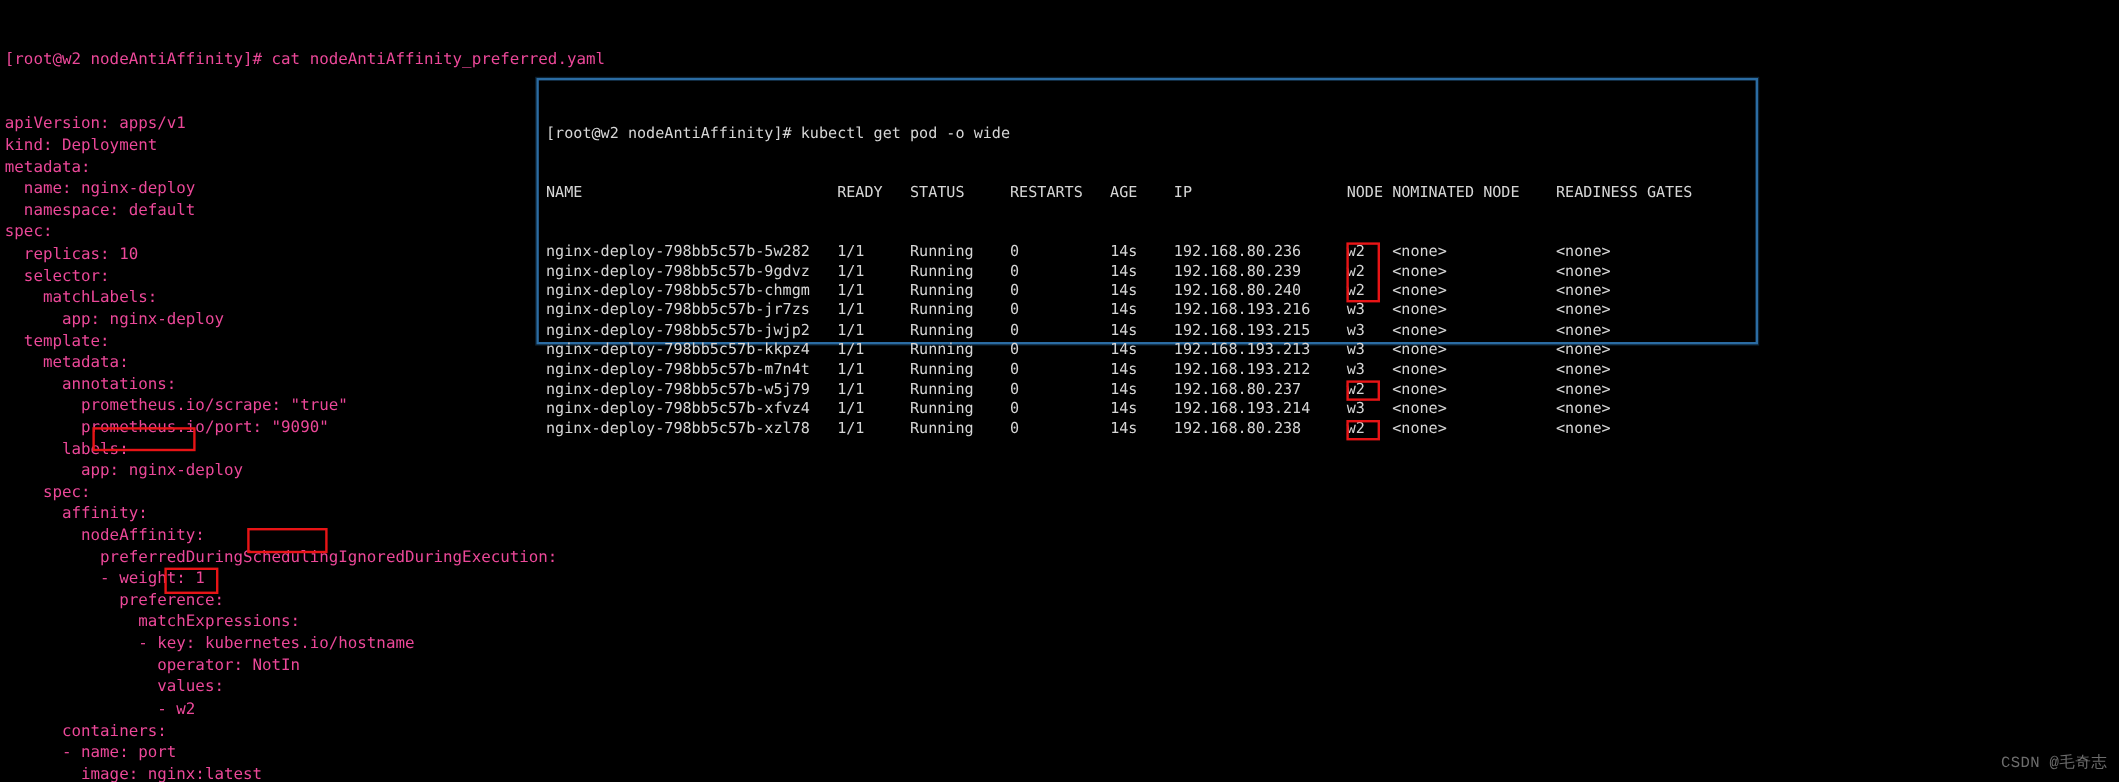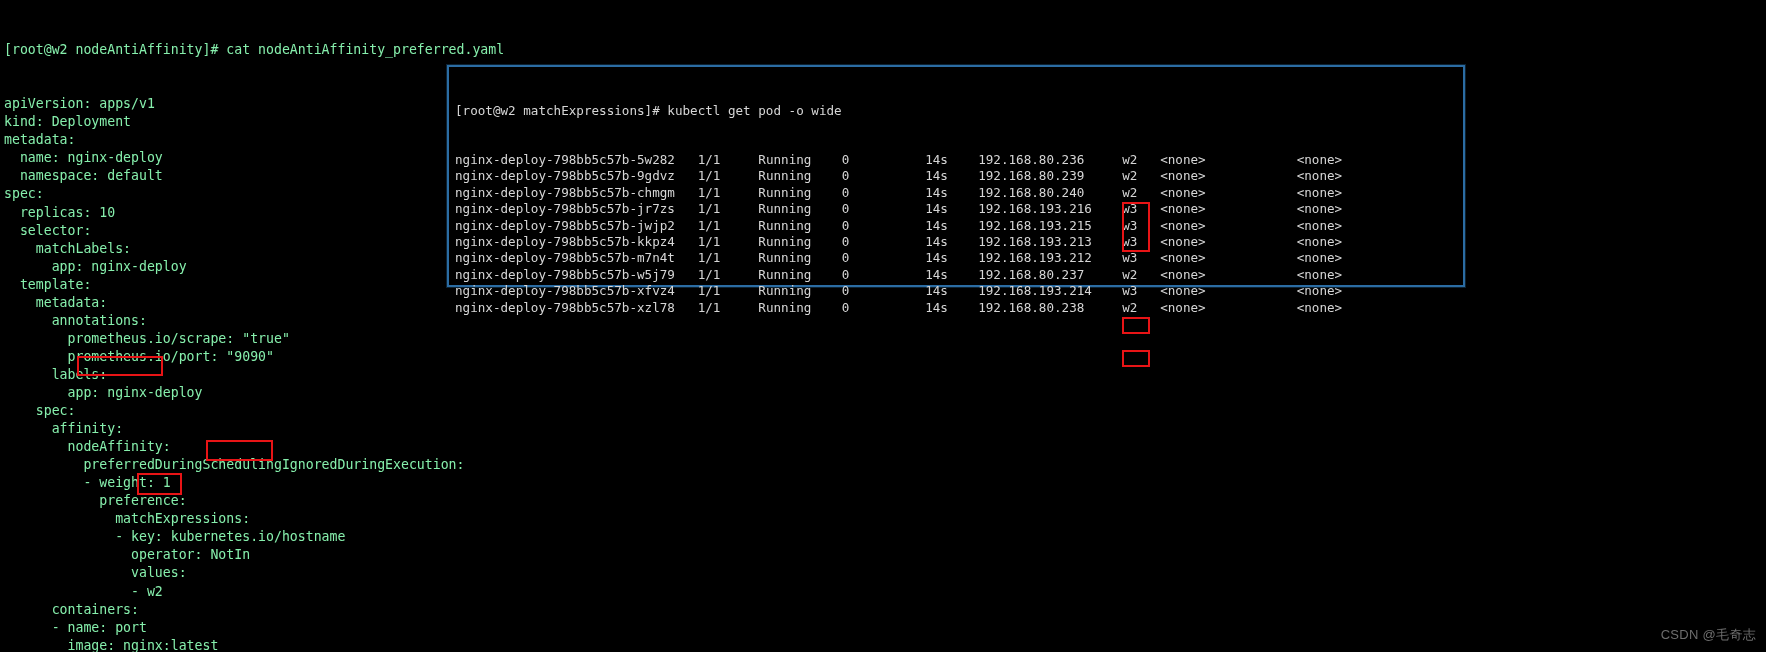--- a/index.html
+++ b/index.html
@@ -16,21 +16,21 @@
     font-family: "DejaVu Sans Mono", "Liberation Mono", monospace;
   }
 
   
   #base-terminal {
     position: absolute;
     left: 0; top: 0;
     width: 1766px;
     height: 652px;
     background: #000000;
-    color: #86efac;
+    color: #ec4899;
     font-size: 13.2px;
     line-height: 18.05px;
     white-space: pre;
     padding: 5px 0 0 4px;
     box-sizing: border-box;
   }
   #base-terminal .line {
     height: 18.05px;
     white-space: pre;
     position: relative;
@@ -82,41 +82,42 @@
 
   
   .c { display: inline-block; }
 
   .watermark {
     position: absolute;
     right: 10px;
     bottom: 8px;
     color: #6d6d6d;
     font-size: 13px;
-    font-family: Liberation Sans, sans-serif;
+    font-family: Liberation Mono, monospace;
     letter-spacing: 0.3px;
   }
 </style>
 </head>
 <body>
 
 <div id="base-terminal">
   <div class="line">[root@w2 nodeAntiAffinity]# cat nodeAntiAffinity_preferred.yaml</div>
   <div id="yaml-body"><div class="line">apiVersion: apps/v1</div><div class="line">kind: Deployment</div><div class="line">metadata:</div><div class="line">  name: nginx-deploy</div><div class="line">  namespace: default</div><div class="line">spec:</div><div class="line">  replicas: 10</div><div class="line">  selector:</div><div class="line">    matchLabels:</div><div class="line">      app: nginx-deploy</div><div class="line">  template:</div><div class="line">    metadata:</div><div class="line">      annotations:</div><div class="line">        prometheus.io/scrape: "true"</div><div class="line">        prometheus.io/port: "9090"</div><div class="line">      labels:</div><div class="line">        app: nginx-deploy</div><div class="line">    spec:</div><div class="line">      affinity:</div><div class="line">        nodeAffinity:</div><div class="line">          preferredDuringSchedulingIgnoredDuringExecution:</div><div class="line">          - weight: 1</div><div class="line">            preference:</div><div class="line">              matchExpressions:</div><div class="line">              - key: kubernetes.io/hostname</div><div class="line">                operator: NotIn</div><div class="line">                values:</div><div class="line">                - w2</div><div class="line">      containers:</div><div class="line">      - name: port</div><div class="line">        image: nginx:latest</div></div>
 </div>
 
 <div id="highlight-layer">
     <div class="hlbox" style="left: 77px; top: 356px; width: 86px; height: 20px;"></div>
     <div class="hlbox" style="left: 206px; top: 440px; width: 67px; height: 21px;"></div>
     <div class="hlbox" style="left: 137px; top: 473px; width: 45px; height: 22px;"></div>
   </div>
 
 <div id="overlay-window">
   <div class="inner">
-    <div class="row">[root@w2 matchExpressions]# kubectl get pod -o wide</div>
+    <div class="row">[root@w2 nodeAntiAffinity]# kubectl get pod -o wide</div>
+    <div class="row" id="overlay-header">NAME                            READY   STATUS     RESTARTS   AGE    IP                 NODE NOMINATED NODE    READINESS GATES</div>
     <div id="overlay-rows"><div class="row"><span class="c">nginx-deploy-798bb5c57b-5w282   </span><span class="c">1/1     </span><span class="c">Running    </span><span class="c">0          </span><span class="c">14s    </span><span class="c">192.168.80.236     </span><span class="c">w2   </span><span class="c">&lt;none&gt;            </span><span class="c">&lt;none&gt;</span></div><div class="row"><span class="c">nginx-deploy-798bb5c57b-9gdvz   </span><span class="c">1/1     </span><span class="c">Running    </span><span class="c">0          </span><span class="c">14s    </span><span class="c">192.168.80.239     </span><span class="c">w2   </span><span class="c">&lt;none&gt;            </span><span class="c">&lt;none&gt;</span></div><div class="row"><span class="c">nginx-deploy-798bb5c57b-chmgm   </span><span class="c">1/1     </span><span class="c">Running    </span><span class="c">0          </span><span class="c">14s    </span><span class="c">192.168.80.240     </span><span class="c">w2   </span><span class="c">&lt;none&gt;            </span><span class="c">&lt;none&gt;</span></div><div class="row"><span class="c">nginx-deploy-798bb5c57b-jr7zs   </span><span class="c">1/1     </span><span class="c">Running    </span><span class="c">0          </span><span class="c">14s    </span><span class="c">192.168.193.216    </span><span class="c">w3   </span><span class="c">&lt;none&gt;            </span><span class="c">&lt;none&gt;</span></div><div class="row"><span class="c">nginx-deploy-798bb5c57b-jwjp2   </span><span class="c">1/1     </span><span class="c">Running    </span><span class="c">0          </span><span class="c">14s    </span><span class="c">192.168.193.215    </span><span class="c">w3   </span><span class="c">&lt;none&gt;            </span><span class="c">&lt;none&gt;</span></div><div class="row"><span class="c">nginx-deploy-798bb5c57b-kkpz4   </span><span class="c">1/1     </span><span class="c">Running    </span><span class="c">0          </span><span class="c">14s    </span><span class="c">192.168.193.213    </span><span class="c">w3   </span><span class="c">&lt;none&gt;            </span><span class="c">&lt;none&gt;</span></div><div class="row"><span class="c">nginx-deploy-798bb5c57b-m7n4t   </span><span class="c">1/1     </span><span class="c">Running    </span><span class="c">0          </span><span class="c">14s    </span><span class="c">192.168.193.212    </span><span class="c">w3   </span><span class="c">&lt;none&gt;            </span><span class="c">&lt;none&gt;</span></div><div class="row"><span class="c">nginx-deploy-798bb5c57b-w5j79   </span><span class="c">1/1     </span><span class="c">Running    </span><span class="c">0          </span><span class="c">14s    </span><span class="c">192.168.80.237     </span><span class="c">w2   </span><span class="c">&lt;none&gt;            </span><span class="c">&lt;none&gt;</span></div><div class="row"><span class="c">nginx-deploy-798bb5c57b-xfvz4   </span><span class="c">1/1     </span><span class="c">Running    </span><span class="c">0          </span><span class="c">14s    </span><span class="c">192.168.193.214    </span><span class="c">w3   </span><span class="c">&lt;none&gt;            </span><span class="c">&lt;none&gt;</span></div><div class="row"><span class="c">nginx-deploy-798bb5c57b-xzl78   </span><span class="c">1/1     </span><span class="c">Running    </span><span class="c">0          </span><span class="c">14s    </span><span class="c">192.168.80.238     </span><span class="c">w2   </span><span class="c">&lt;none&gt;            </span><span class="c">&lt;none&gt;</span></div></div>
   </div>
 <div class="hlbox" style="left: 673.266px; top: 135.219px; width: 28px; height: 50.1719px;"></div>
     <div class="hlbox" style="left: 673.266px; top: 249.953px; width: 28px; height: 17.3906px;"></div>
     <div class="hlbox" style="left: 673.266px; top: 282.734px; width: 28px; height: 17.3906px;"></div>
   </div>
 
 <div class="watermark">CSDN @毛奇志</div>
 
 </body></html>

